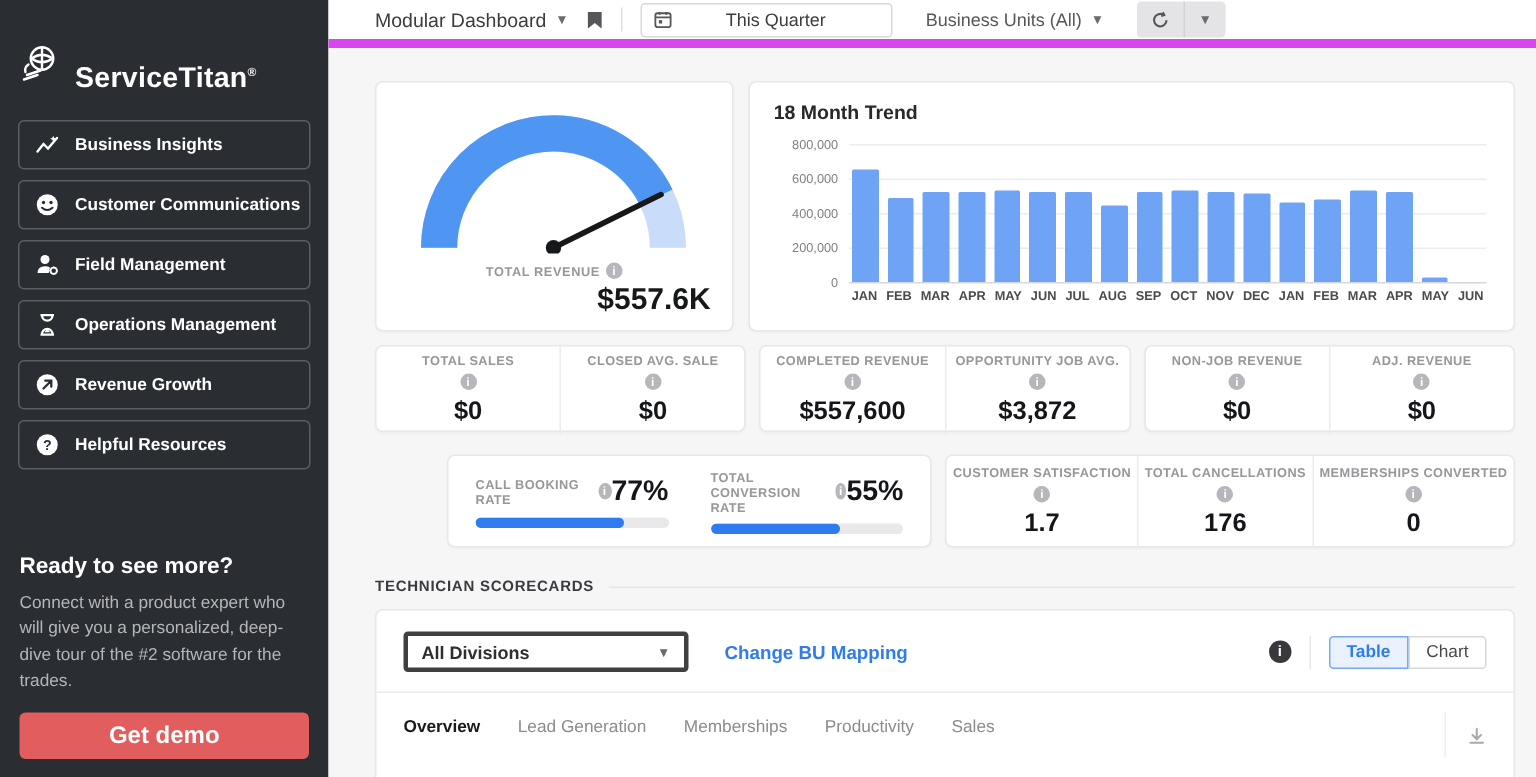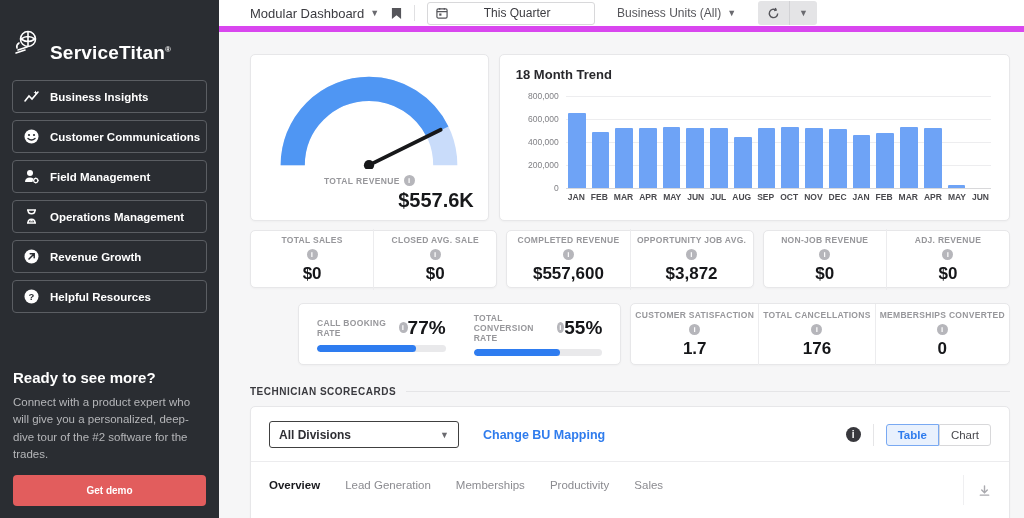--- a/index.html
+++ b/index.html
@@ -15,21 +15,21 @@
   .logo-text sup { font-size:8px; vertical-align:super; }
   .nav { padding:0 12px; }
   .nav-item { display:flex; align-items:center; gap:10px; height:33px; margin-bottom:7px;
     border:1px solid #5b5e63; border-radius:4px; padding:0 10px; cursor:pointer; }
   .nav-item .nav-ic { width:17px; height:17px; flex:0 0 auto; display:flex; align-items:center; justify-content:center; }
   .nav-item .nav-label { font-size:11.5px; font-weight:bold; color:#fff; white-space:nowrap; }
   .cta { position:absolute; left:0; bottom:0; width:219px; padding:0 13px 12px 13px; }
   .cta h3 { font-size:15px; font-weight:bold; margin-bottom:8px; }
   .cta p { font-size:11.5px; line-height:1.5; color:#b5b6b9; margin-bottom:12px; }
   .cta-btn { display:block; width:100%; height:31px; background:#e25d5d; border:none; border-radius:4px;
-    color:#fff; font-size:10px; font-weight:bold; cursor:pointer; font-family:inherit; }
+    color:#fff; font-size:16px; font-weight:bold; cursor:pointer; font-family:inherit; }
 
   
   .topbar { position:absolute; left:219px; top:0; right:0; height:32px; background:#fff;
     border-bottom:6px solid #d946ef; display:flex; align-items:center; padding-left:31px; }
   .tb-title { font-size:13px; color:#3b3b40; }
   .chev { font-size:9px; color:#6a6a6f; margin-left:6px; }
   .bookmark { margin-left:12px; display:flex; }
   .tb-div { width:1px; height:16px; background:#e0e0e2; margin:0 12px; }
   .date-box { display:flex; align-items:center; width:168px; height:23px; border:1px solid #d8d8da;
     border-radius:3px; padding:0 8px; background:#fff; cursor:pointer; }
@@ -99,21 +99,21 @@
   .progress-top { display:flex; align-items:center; justify-content:space-between; }
   .progress-label { font-size:8.5px; font-weight:bold; letter-spacing:.3px; color:#97979b; display:flex; align-items:center; gap:4px; }
   .progress-value { font-size:19px; font-weight:bold; color:#151619; }
   .progress-track { margin-top:6px; height:7px; border-radius:4px; background:#e9e9eb; overflow:hidden; }
   .progress-fill { height:100%; border-radius:4px; background:#2e7cf0; width:0; }
   .stats-card { flex:1; height:62px; display:flex; align-items:center; }
 
   .score-card { margin-top:9px; padding:14px 18px 0 18px; height:120px; }
   .score-controls { display:flex; align-items:center; }
   .select-box { display:flex; align-items:center; justify-content:space-between; width:190px; height:27px;
-    border:1px solid #404040; border-radius:3px; padding:0 9px; cursor:pointer; background:#fff; }
+    border:3px solid #404040; border-radius:3px; padding:0 9px; cursor:pointer; background:#fff; }
   .select-box .sel-text { font-size:12px; font-weight:bold; color:#2e2e33; }
   .link { margin-left:24px; font-size:12.5px; font-weight:bold; color:#2f7ced; text-decoration:none; cursor:pointer; }
   .score-right { margin-left:auto; display:flex; align-items:center; gap:12px; }
   .vdiv { width:1px; height:22px; background:#e5e5e7; }
   .score-sep { height:1px; background:#ececee; margin:13px -18px 0 -18px; }
   .tabs-row { display:flex; align-items:center; padding-top:13px; }
   .tab { font-size:11.5px; color:#8b8b90; margin-right:25px; cursor:pointer; padding-bottom:10px; }
   .tab.active { color:#1a1a1e; font-weight:bold; }
   .dl-icon { margin-left:auto; display:flex; cursor:pointer; padding-left:14px; border-left:1px solid #efeff1; height:30px; align-items:center; }
 </style>

